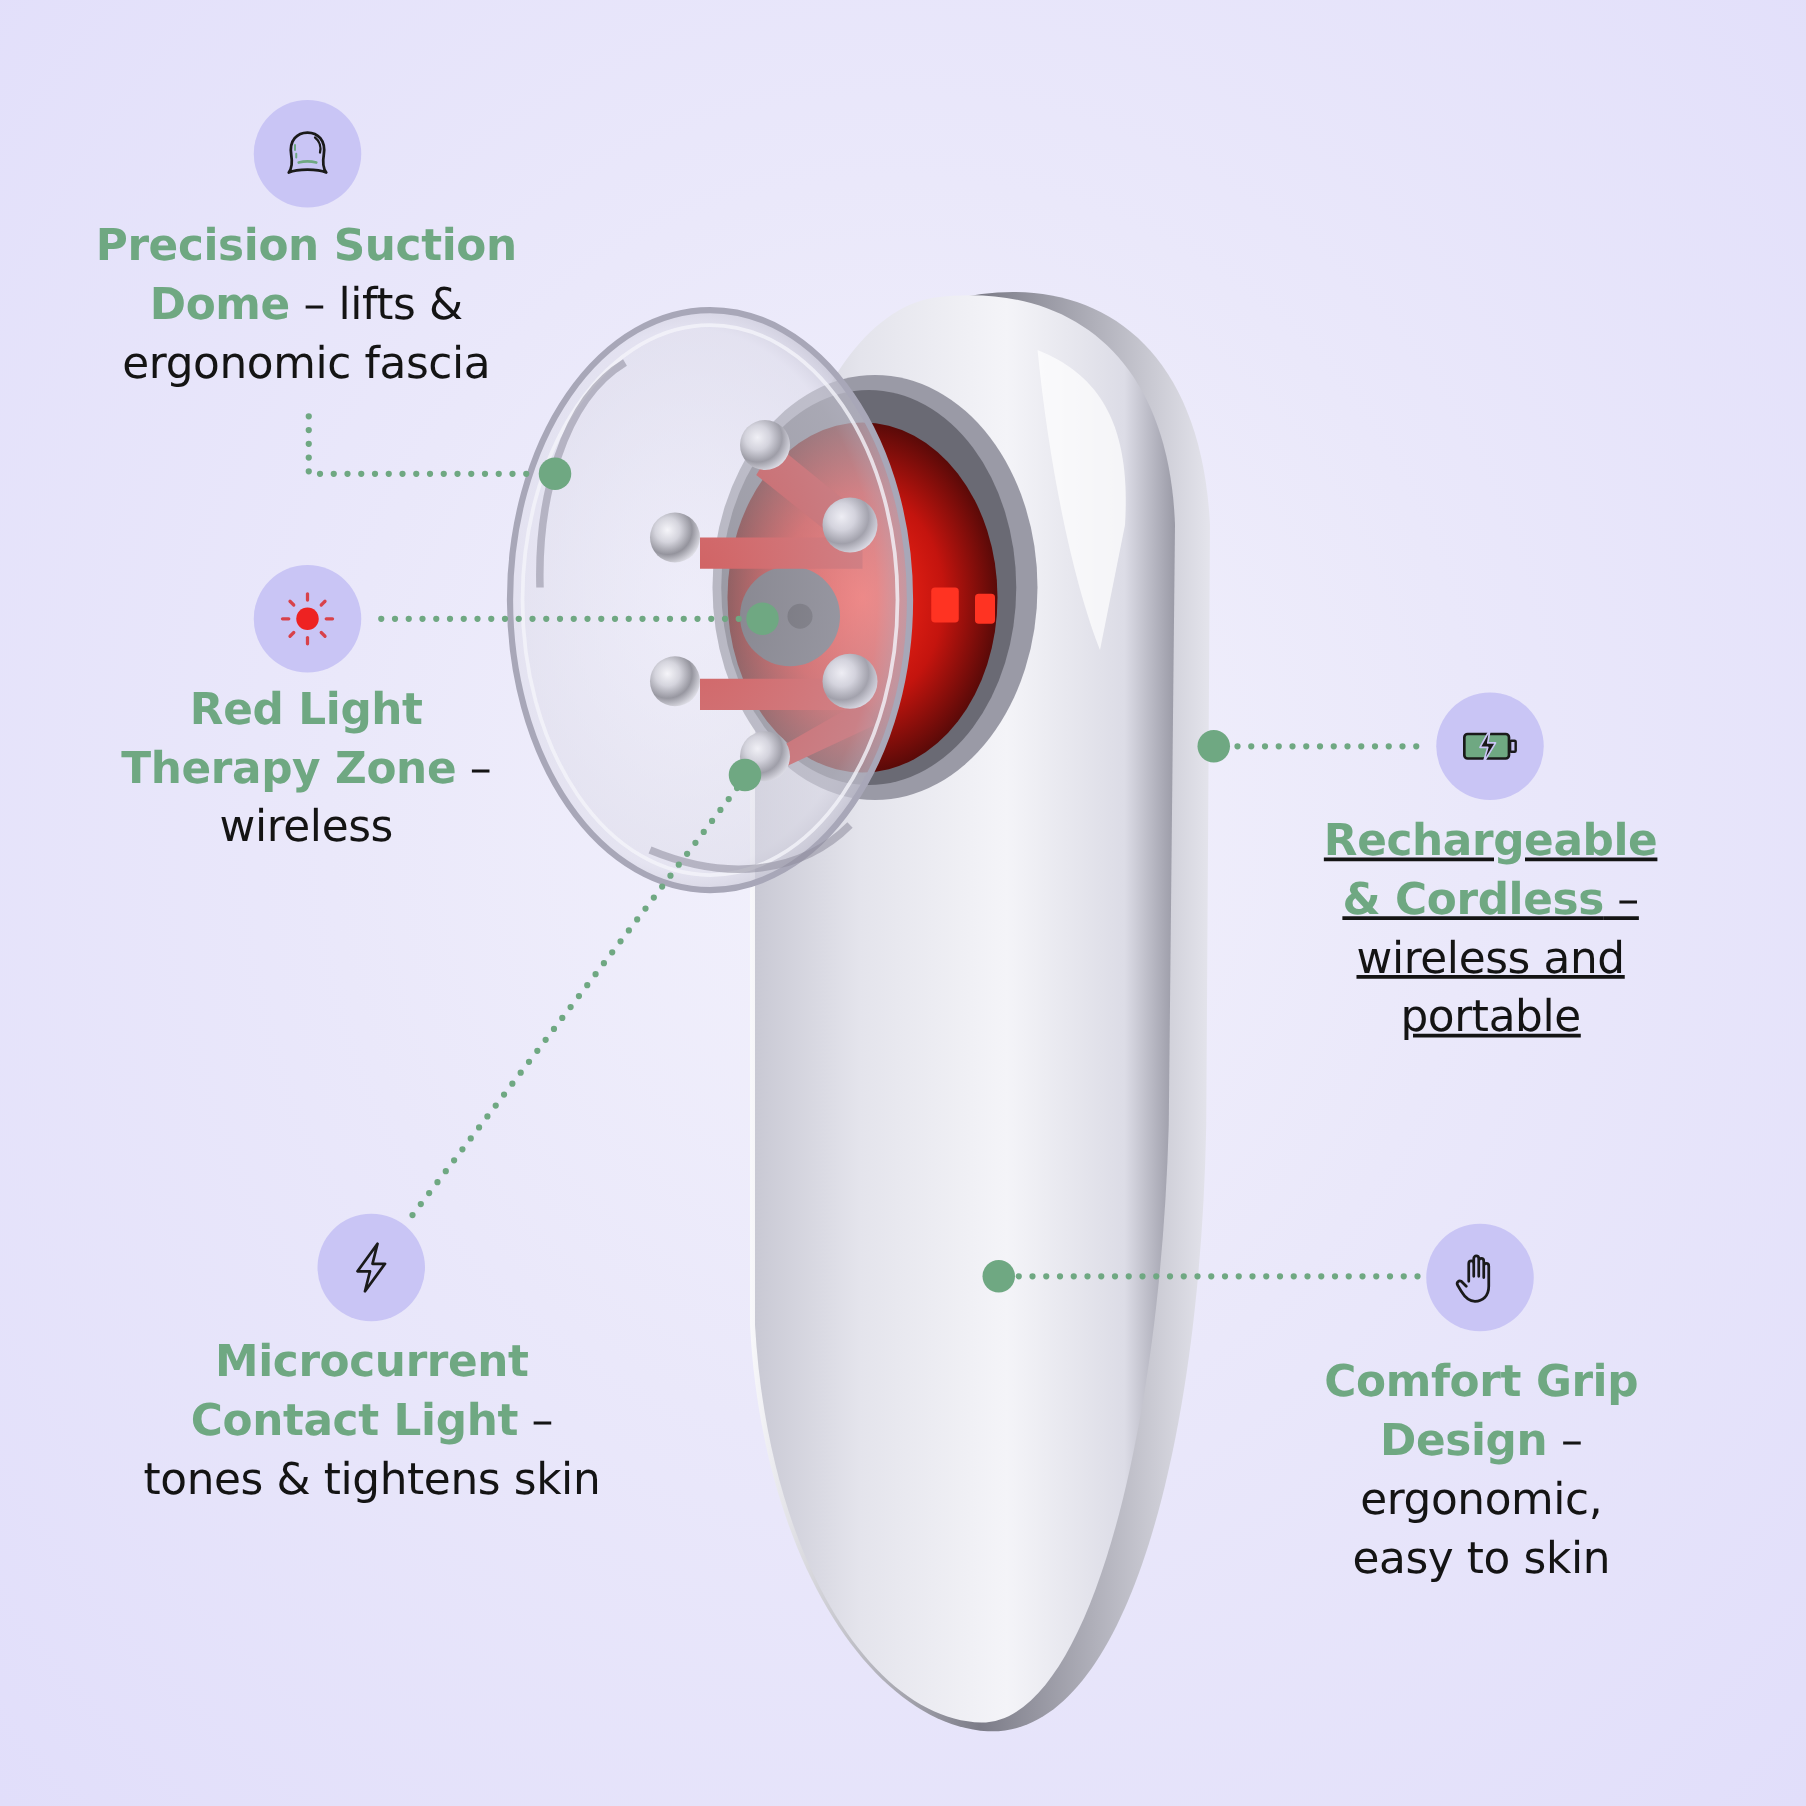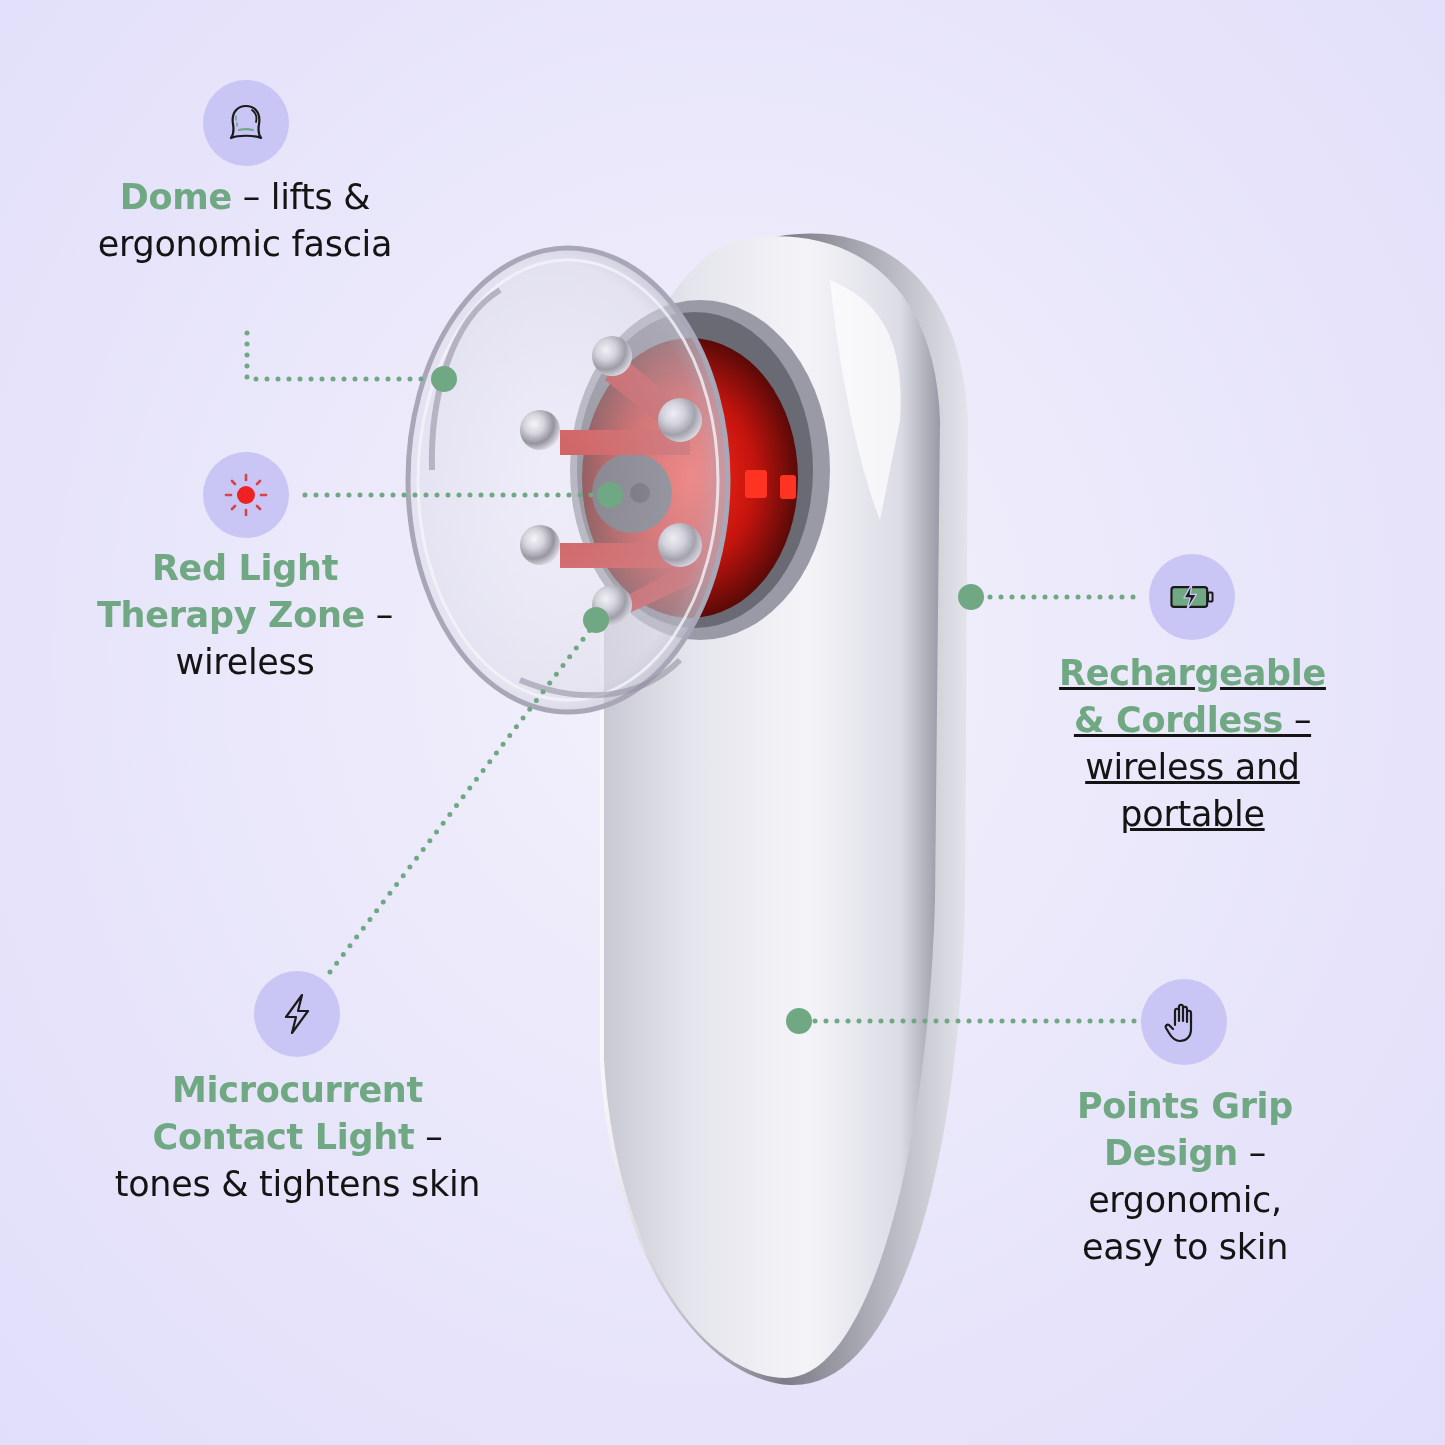--- a/index.html
+++ b/index.html
@@ -180,20 +180,21 @@
     </svg>
   </div>
 
   <div class="badge" style="left:1141px; top:979px;">
     <svg viewBox="0 0 50 50">
       <path d="M 16 28 L 16 14 C 16 11 20 11 20 14 L 20 24 L 20 10 C 20 7 24 7 24 10 L 24 24 L 24 12 C 24 9 28 9 28 12 L 28 25 L 28 16 C 28 13 32 13 32 16 L 32 32 C 32 40 27 44 21 44 C 16 44 13 41 10 36 L 7 31 C 6 29 8 27 10 28 L 14 32" fill="none" stroke="#1a1a1a" stroke-width="2.2" stroke-linejoin="round" stroke-linecap="round"></path>
     </svg>
   </div>
 
   <div class="feature" style="left:40px; top:174px; width:410px;">
+    <div><span class="title">Precision Suction</span></div>
     <div><span class="title">Dome</span><span class="desc"> – lifts &amp;</span></div>
     <div><span class="desc">ergonomic fascia</span></div>
   </div>
 
   <div class="feature" style="left:30px; top:545px; width:430px;">
     <div><span class="title">Red Light</span></div>
     <div><span class="title">Therapy Zone</span><span class="desc"> –</span></div>
     <div><span class="desc">wireless</span></div>
   </div>
 
@@ -204,19 +205,19 @@
   </div>
 
   <div class="feature" style="left:1030px; top:650px; width:325px;text-decoration:underline;">
     <div><span class="title">Rechargeable</span></div>
     <div><span class="title">&amp; Cordless</span><span class="desc"> –</span></div>
     <div><span class="desc">wireless and</span></div>
     <div><span class="desc">portable</span></div>
   </div>
 
   <div class="feature" style="left:1030px; top:1083px; width:310px;">
-    <div><span class="title">Points Grip</span></div>
+    <div><span class="title">Comfort Grip</span></div>
     <div><span class="title">Design</span><span class="desc"> –</span></div>
     <div><span class="desc">ergonomic,</span></div>
     <div><span class="desc">easy to skin</span></div>
   </div>
 
 </div>
 
 </body></html>

